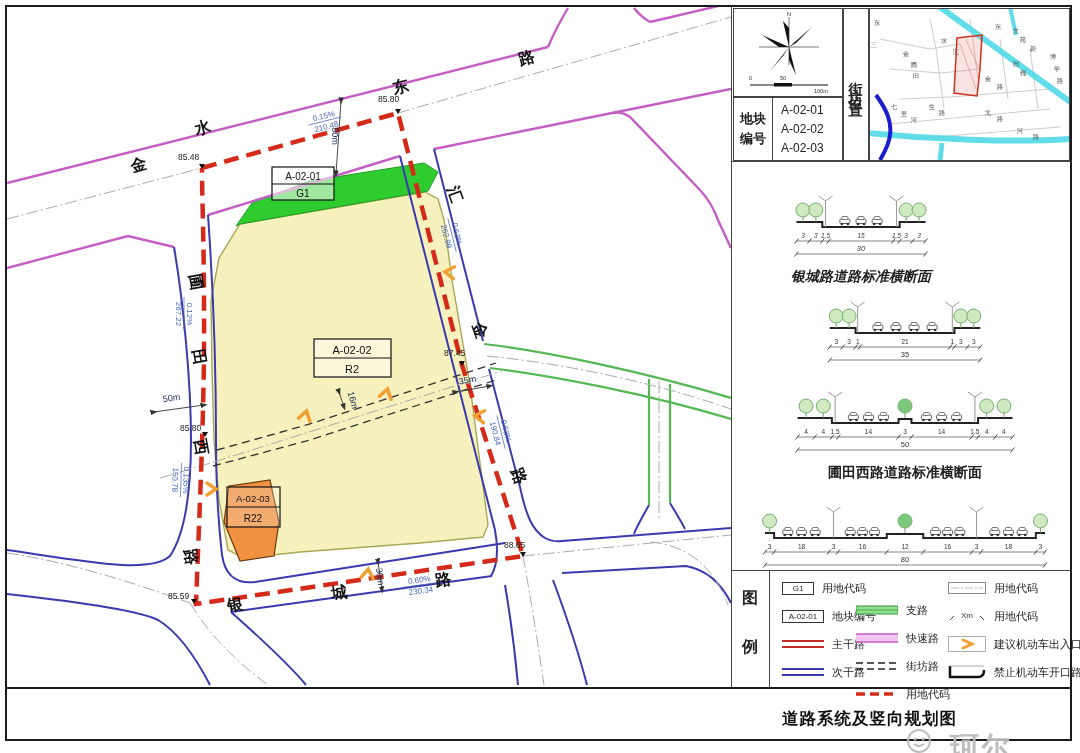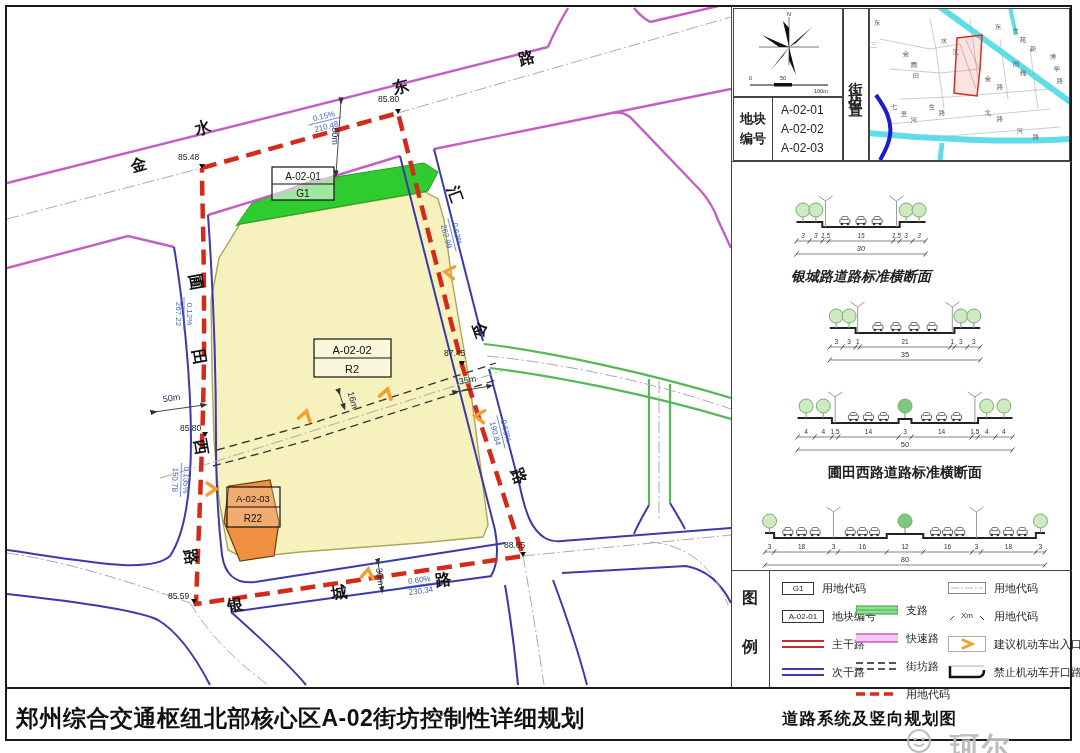--- a/index.html
+++ b/index.html
@@ -662,21 +662,20 @@
     <div class="lg-item">
       <svg width="38" height="16">
         <path d="M2,2 L2,13 L30,13 C34,13 36,10 36,6" fill="none" stroke="#111" stroke-width="2.5"></path>
         <path d="M2,2 L36,2" stroke="#999" stroke-width="0.8"></path>
       </svg>
       <span class="lg-label">禁止机动车开口路段</span>
     </div>
   </div>
 
   <div class="abs hline" style="left:7px;top:687px;width:1065px;height:2px;background:#1b1b1b;"></div>
-  <div class="abs main-title" style="left:16px;top:703px;">郑州综合交通枢纽北部核心区A-02街坊控制性详细规划</div>
   <div class="abs drawing-title" style="left:782px;top:708px;">道路系统及竖向规划图</div>
 
   <div class="abs" style="left:906px;top:688px;display:flex;gap:18px;z-index:5;margin-top:40px;">
     <svg width="26" height="26" viewBox="0 0 26 26">
       <circle cx="13" cy="13" r="11" fill="none" stroke="rgba(185,185,185,0.95)" stroke-width="2"></circle>
       <circle cx="9" cy="11" r="1.6" fill="rgba(185,185,185,0.95)"></circle>
       <circle cx="17" cy="11" r="1.6" fill="rgba(185,185,185,0.95)"></circle>
       <path d="M8,16 Q13,20 18,16" stroke="rgba(185,185,185,0.95)" stroke-width="2" fill="none"></path>
     </svg>
     <span class="wm-light">珂尔</span>

